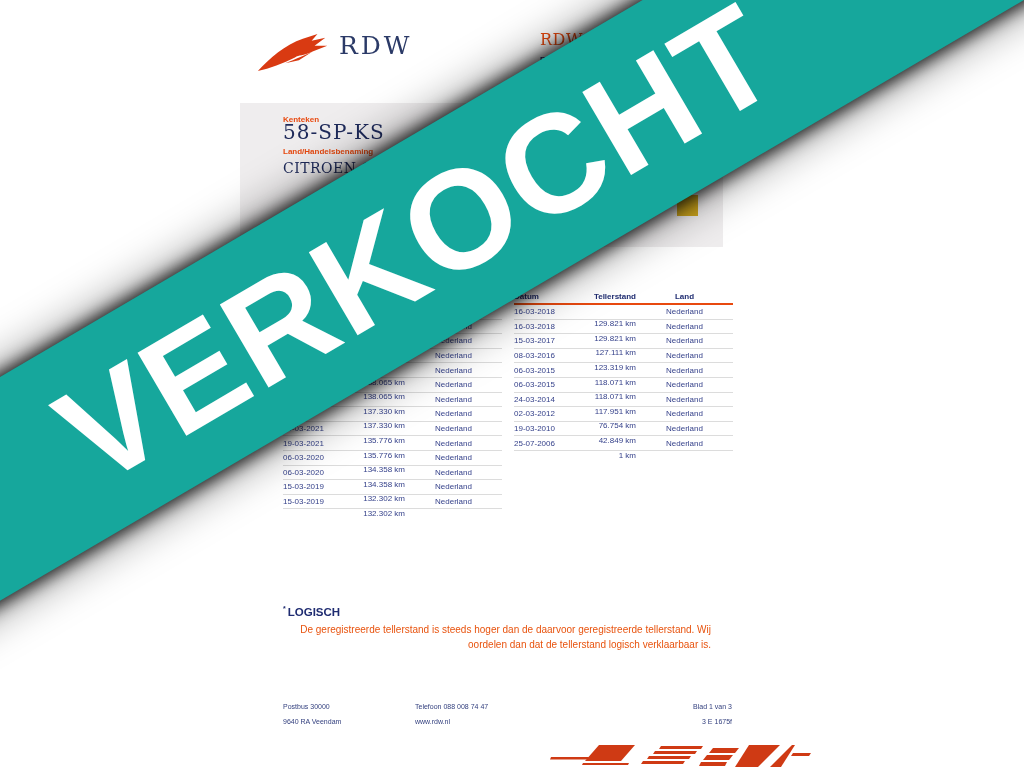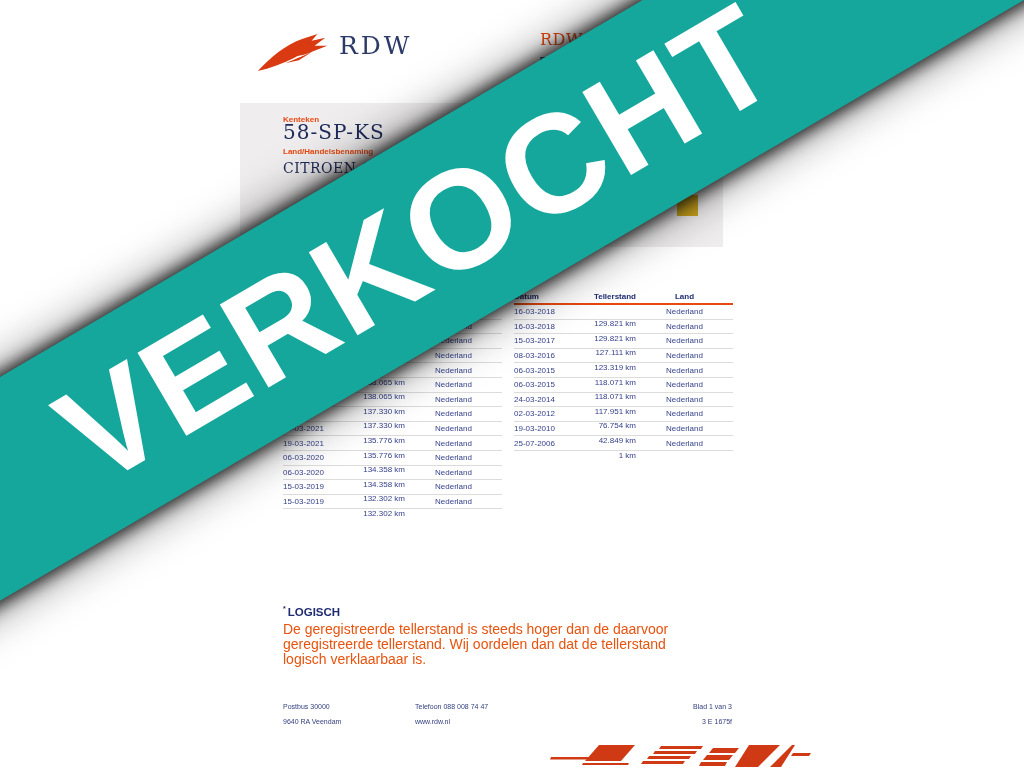--- a/index.html
+++ b/index.html
@@ -31,22 +31,22 @@
   .thead{display:flex;font-weight:bold;color:#1F2C71;border-bottom:2px solid #E8490F;
          padding-bottom:2px;height:10px;align-items:flex-end;}
   .trow{display:flex;height:14.6px;align-items:center;border-bottom:1px solid #DCDCDC;box-sizing:border-box;}
   .c-datum{width:62px;text-align:left;white-space:nowrap;overflow:hidden;}
   .c-km{width:60px;text-align:right;white-space:nowrap;margin-top:24px;}
   .c-land{flex:1;text-align:center;white-space:nowrap;}
 
   
   .note-title{position:absolute;left:283px;top:605px;font-size:11.5px;font-weight:bold;color:#1F2C71;}
   .note-title sup{font-size:7px;margin-right:2px;}
-  .note-body{position:absolute;left:283px;top:622px;width:428px;font-size:14px;
-             line-height:15px;color:#E8530E;}
+  .note-body{position:absolute;left:283px;top:622px;width:428px;font-size:10px;
+             line-height:15px;color:#E8530E;text-align:right;}
 
   
   .footer{position:absolute;left:0;top:699px;width:1024px;font-size:7px;color:#323F7E;line-height:15px;}
   .f-left{position:absolute;left:283px;top:0;}
   .f-mid{position:absolute;left:415px;top:0;}
   .f-right{position:absolute;right:292px;top:0;text-align:right;}
 
   .stripes{position:absolute;left:543px;top:741px;}
 
   

